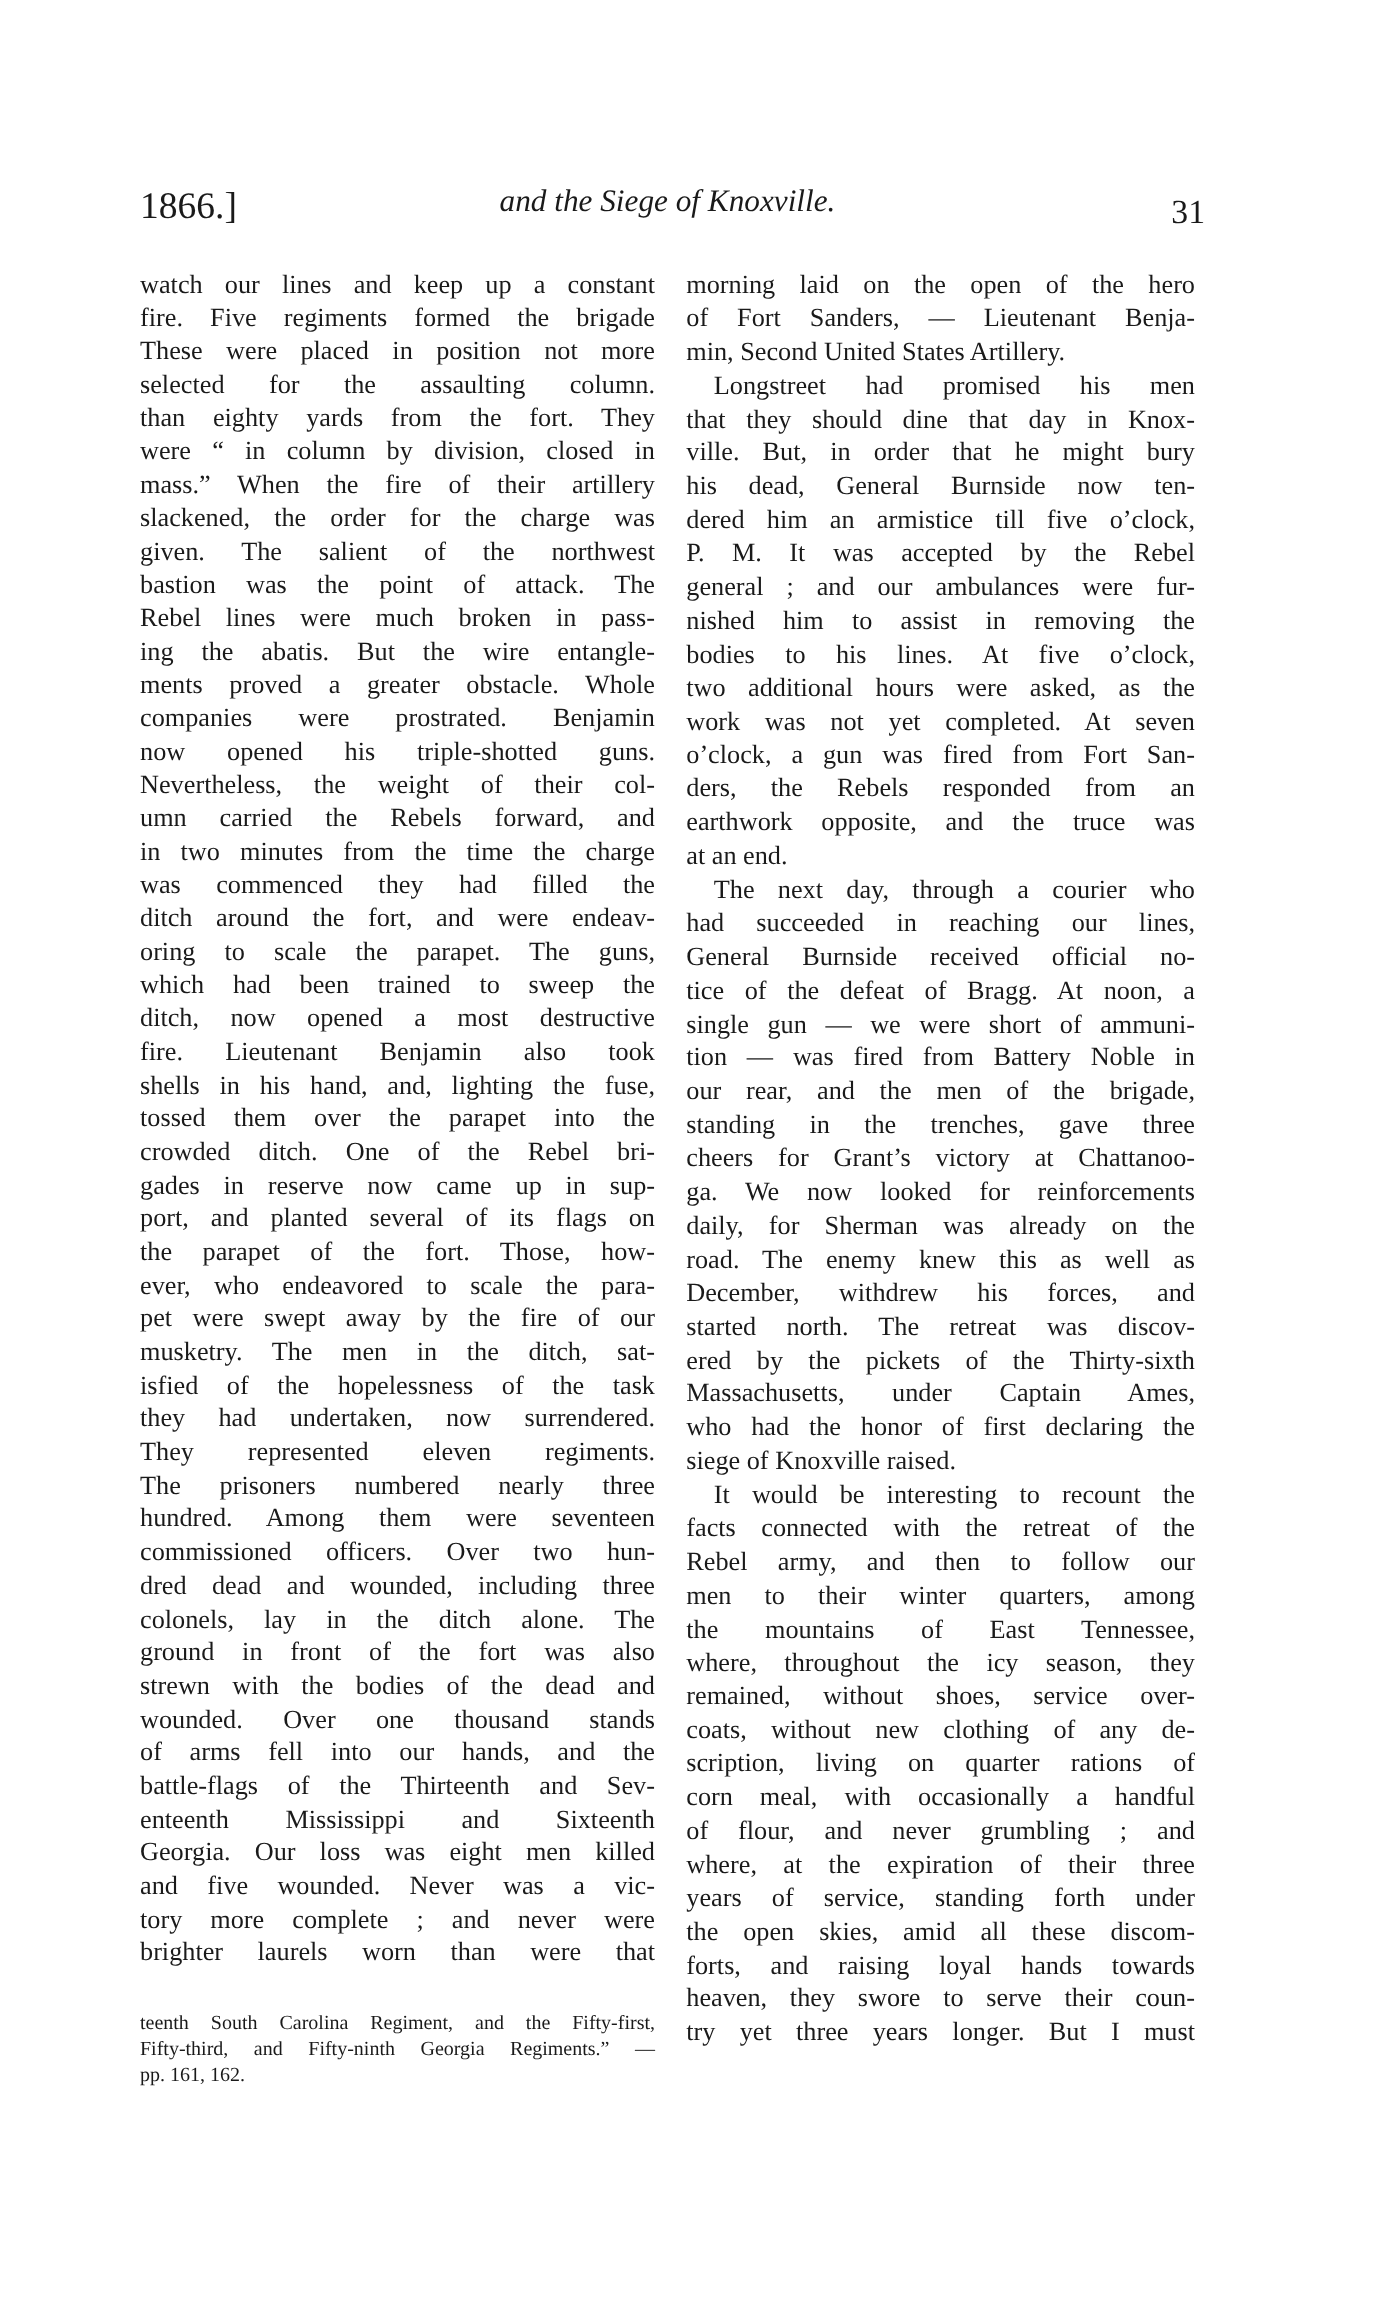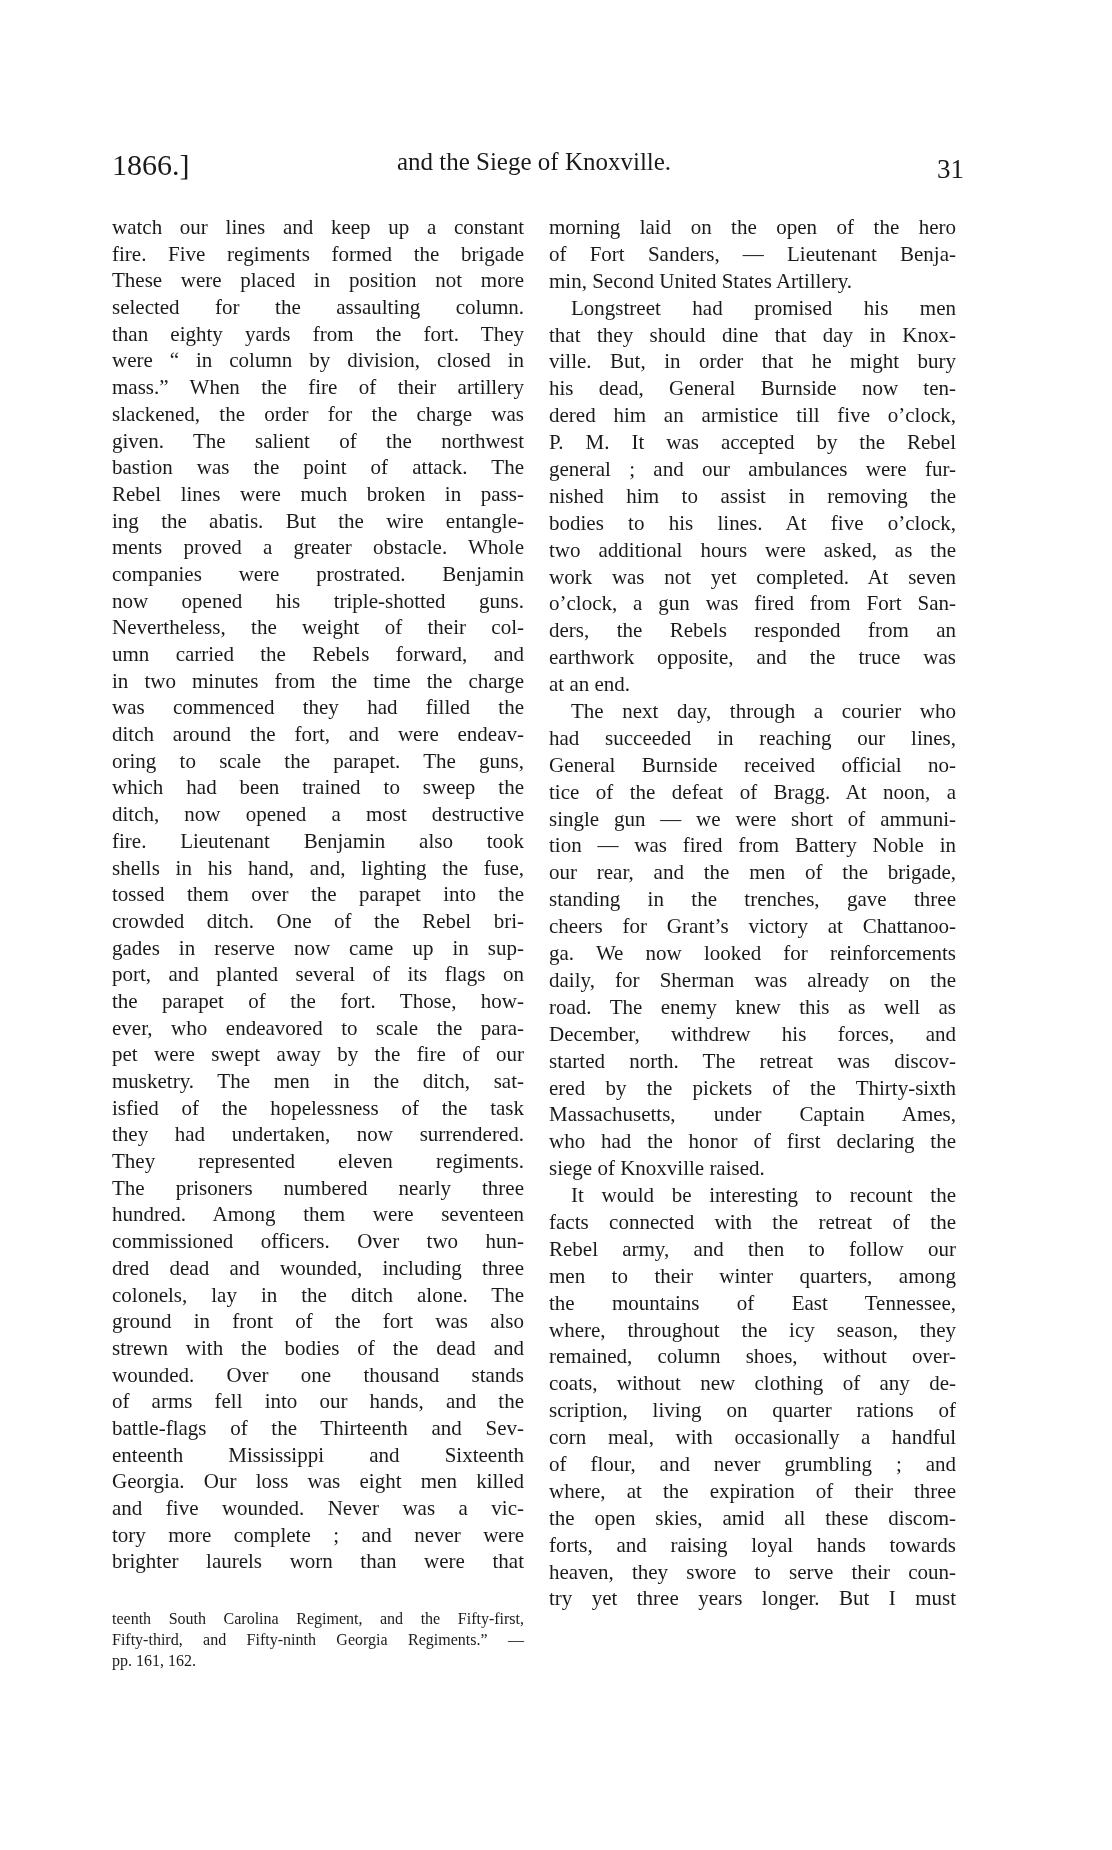--- a/index.html
+++ b/index.html
@@ -4,21 +4,21 @@
 <style>
   html, body { margin: 0; padding: 0; }
   body {
     width: 1112px; height: 1850px; background: #ffffff;
     position: relative; overflow: hidden;
     font-family: "Liberation Serif", "DejaVu Serif", serif;
     color: #1a1a1a;
   }
   .header { position: absolute; top: 148px; left: 112px; width: 844px; height: 40px; }
   .hdr-year { position: absolute; left: 0; top: 0; font-size: 30px; }
-  .hdr-title { position: absolute; left: 0; width: 100%; top: 0; text-align: center; font-size: 25px; }
+  .hdr-title { position: absolute; left: 0; width: 100%; top: 0; text-align: center; font-size: 25px; font-style: italic; }
   .hdr-page { position: absolute; right: -8px; top: 6px; font-size: 27px; }
   .col { position: absolute; top: 202px; font-size: 21px; line-height: 26.7px; margin-top: 12px; }
   .col.left { left: 112px; width: 412px; }
   .col.right { left: 549px; width: 407px; line-height: 26.9px; }
   .ln { display: block; text-align: justify; text-align-last: justify; white-space: nowrap; height: 26.7px; overflow: visible; }
   .col.right .ln { height: 26.9px; }
   .ln.last { text-align-last: left; }
   .ln.indent { padding-left: 22px; }
   .foot { position: absolute; top: 1608px; left: 112px; width: 412px; font-size: 16px; line-height: 21px; }
   .foot .ln { height: 21px; }
@@ -121,26 +121,27 @@
     <span class="ln">ered by the pickets of the Thirty-sixth</span>
     <span class="ln">Massachusetts, under Captain Ames,</span>
     <span class="ln">who had the honor of first declaring the</span>
     <span class="ln last">siege of Knoxville raised.</span>
     <span class="ln indent">It would be interesting to recount the</span>
     <span class="ln">facts connected with the retreat of the</span>
     <span class="ln">Rebel army, and then to follow our</span>
     <span class="ln">men to their winter quarters, among</span>
     <span class="ln">the mountains of East Tennessee,</span>
     <span class="ln">where, throughout the icy season, they</span>
-    <span class="ln">remained, column shoes, without over-</span>
+    <span class="ln">remained, without shoes, service over-</span>
     <span class="ln">coats, without new clothing of any de-</span>
     <span class="ln">scription, living on quarter rations of</span>
     <span class="ln">corn meal, with occasionally a handful</span>
     <span class="ln">of flour, and never grumbling ; and</span>
     <span class="ln">where, at the expiration of their three</span>
+    <span class="ln">years of service, standing forth under</span>
     <span class="ln">the open skies, amid all these discom-</span>
     <span class="ln">forts, and raising loyal hands towards</span>
     <span class="ln">heaven, they swore to serve their coun-</span>
     <span class="ln">try yet three years longer.  But I must</span>
   </div>
 <div class="foot" id="foot">
     <span class="ln">teenth South Carolina Regiment, and the Fifty-first,</span>
     <span class="ln">Fifty-third, and Fifty-ninth Georgia Regiments.” —</span>
     <span class="ln last">pp. 161, 162.</span>
   </div>

